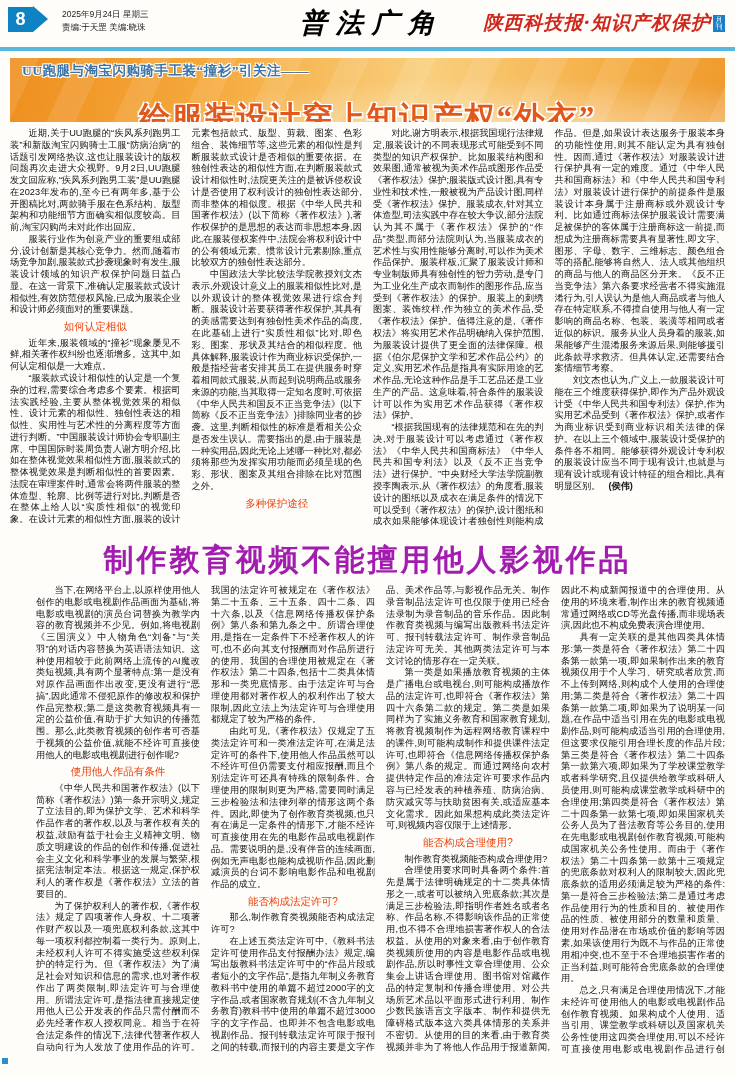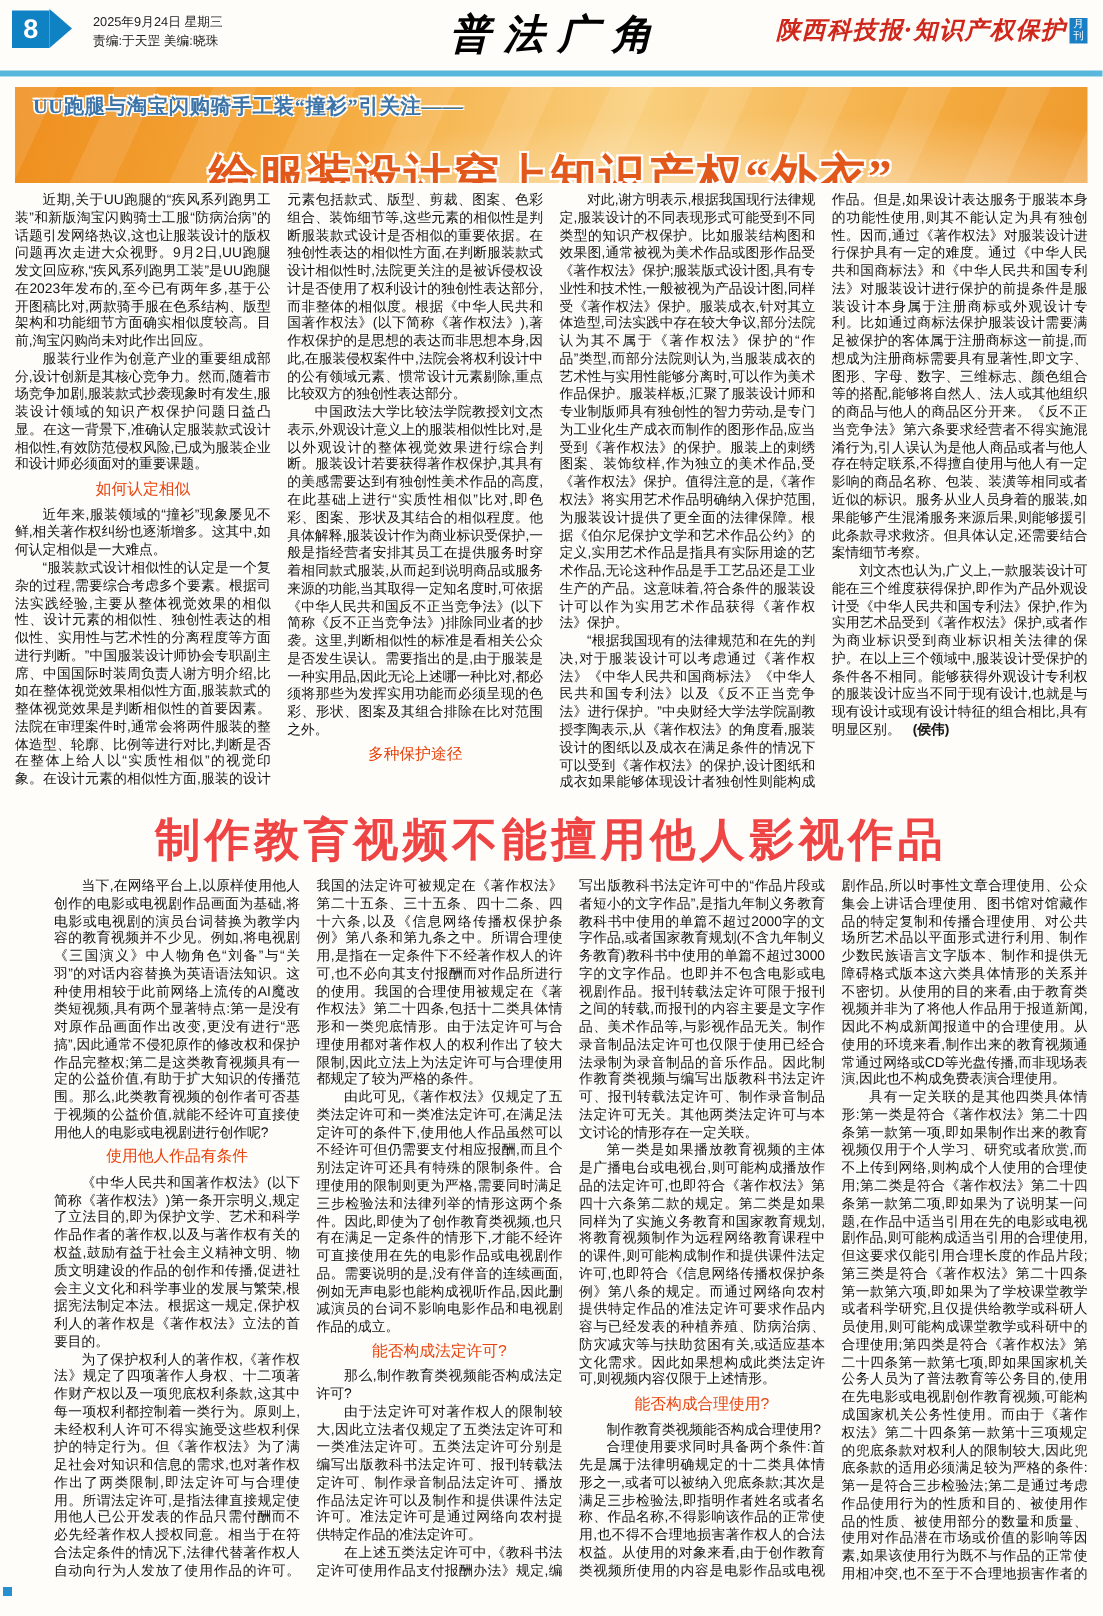--- a/index.html
+++ b/index.html
@@ -13,21 +13,21 @@
   .hdr{position:relative;height:42px;padding-top:5px;}
   .pagenum-group{position:absolute;left:8px;top:6px;display:flex;align-items:center;}
   .pagenum{width:25px;height:25px;background:#0f82c4;color:#fff;font-weight:bold;
     font-size:18px;display:flex;align-items:center;justify-content:center;}
   .pagearrow{width:0;height:0;border-top:13px solid transparent;
     border-bottom:13px solid transparent;border-left:15px solid #0f82c4;}
   .dateblock{position:absolute;left:62px;top:8px;font-size:8.5px;line-height:1.55;color:#222;}
   .section-title{position:absolute;left:50%;top:5px;transform:translateX(-47%);
     font-size:27px;font-weight:900;letter-spacing:9px;color:#000;white-space:nowrap;font-style:italic;}
   .masthead{position:absolute;right:10px;top:10px;display:flex;align-items:center;}
-  .masthead-text{color:#cf271c;font-weight:bold;font-style:italic;font-size:16px;
+  .masthead-text{color:#cf271c;font-weight:bold;font-style:italic;font-size:19px;
     font-family:"DejaVu Serif", serif;letter-spacing:1px;white-space:nowrap;}
   .masthead-badge{display:inline-block;background:#1a7fc4;color:#fff;width:10px;
     font-size:7px;line-height:7.5px;padding:1px 1px;margin-left:2px;word-break:break-all;
     font-style:normal;text-align:center;}
   .header-rule{height:4px;background:#58b7dc;}
 
   
   .banner{margin:7px 10px 0;height:60px;position:relative;padding:4px 12px 0;
     background:
       radial-gradient(ellipse at 72% 130%, rgba(255,255,255,0.55), rgba(255,255,255,0) 55%),
@@ -44,21 +44,21 @@
   .cols{margin:0 10px;column-gap:11px;column-count:4;column-fill:auto;
     font-size:9.2px;line-height:1.28;text-align:justify;overflow:hidden;color:#131313;}
   .a1{height:403px;margin-top:6px;}
   .a2{height:478px;margin-top:2px;margin-left:36px;}
   .body-p{margin:0;text-indent:2em;}
   .subhead{color:#e8430d;font-size:10.5px;font-weight:normal;text-align:center;
     margin:4px 0;text-indent:0;}
   .byline{font-weight:bold;margin-left:8px;}
 
   
-  .headline2{text-align:center;font-size:30px;font-weight:900;color:#ef4444;margin:9px 0 4px;
+  .headline2{text-align:center;font-size:30px;font-weight:900;color:#a21caf;margin:9px 0 4px;
     font-family:"Liberation Serif", serif;letter-spacing:3px;}
 
   .corner-dot{position:absolute;left:2px;bottom:13px;width:6px;height:6px;background:#2a8fd0;}
 </style>
 </head>
 <body>
 
 <div class="page">
 
   <header class="hdr">
@@ -100,21 +100,20 @@
   <section>
     <h2 class="headline2">制作教育视频不能擅用他人影视作品</h2>
     <div id="a2body" class="cols a2">
         <p class="body-p">当下,在网络平台上,以原样使用他人创作的电影或电视剧作品画面为基础,将电影或电视剧的演员台词替换为教学内容的教育视频并不少见。例如,将电视剧《三国演义》中人物角色“刘备”与“关羽”的对话内容替换为英语语法知识。这种使用相较于此前网络上流传的AI魔改类短视频,具有两个显著特点:第一是没有对原作品画面作出改变,更没有进行“恶搞”,因此通常不侵犯原作的修改权和保护作品完整权;第二是这类教育视频具有一定的公益价值,有助于扩大知识的传播范围。那么,此类教育视频的创作者可否基于视频的公益价值,就能不经许可直接使用他人的电影或电视剧进行创作呢?</p>
         <h3 class="subhead">使用他人作品有条件</h3>
         <p class="body-p">《中华人民共和国著作权法》(以下简称《著作权法》)第一条开宗明义,规定了立法目的,即为保护文学、艺术和科学作品作者的著作权,以及与著作权有关的权益,鼓励有益于社会主义精神文明、物质文明建设的作品的创作和传播,促进社会主义文化和科学事业的发展与繁荣,根据宪法制定本法。根据这一规定,保护权利人的著作权是《著作权法》立法的首要目的。</p>
         <p class="body-p">为了保护权利人的著作权,《著作权法》规定了四项著作人身权、十二项著作财产权以及一项兜底权利条款,这其中每一项权利都控制着一类行为。原则上,未经权利人许可不得实施受这些权利保护的特定行为。但《著作权法》为了满足社会对知识和信息的需求,也对著作权作出了两类限制,即法定许可与合理使用。所谓法定许可,是指法律直接规定使用他人已公开发表的作品只需付酬而不必先经著作权人授权同意。相当于在符合法定条件的情况下,法律代替著作权人自动向行为人发放了使用作品的许可。我国的法定许可被规定在《著作权法》第二十五条、三十五条、四十二条、四十六条,以及《信息网络传播权保护条例》第八条和第九条之中。所谓合理使用,是指在一定条件下不经著作权人的许可,也不必向其支付报酬而对作品所进行的使用。我国的合理使用被规定在《著作权法》第二十四条,包括十二类具体情形和一类兜底情形。由于法定许可与合理使用都对著作权人的权利作出了较大限制,因此立法上为法定许可与合理使用都规定了较为严格的条件。</p>
         <p class="body-p">由此可见,《著作权法》仅规定了五类法定许可和一类准法定许可,在满足法定许可的条件下,使用他人作品虽然可以不经许可但仍需要支付相应报酬,而且个别法定许可还具有特殊的限制条件。合理使用的限制则更为严格,需要同时满足三步检验法和法律列举的情形这两个条件。因此,即使为了创作教育类视频,也只有在满足一定条件的情形下,才能不经许可直接使用在先的电影作品或电视剧作品。需要说明的是,没有伴音的连续画面,例如无声电影也能构成视听作品,因此删减演员的台词不影响电影作品和电视剧作品的成立。</p>
         <h3 class="subhead">能否构成法定许可?</h3>
         <p class="body-p">那么,制作教育类视频能否构成法定许可?</p>
-        <p class="body-p">由于法定许可对著作权人的限制较大,因此立法者仅规定了五类法定许可和一类准法定许可。五类法定许可分别是编写出版教科书法定许可、报刊转载法定许可、制作录音制品法定许可、播放作品法定许可以及制作和提供课件法定许可。准法定许可是通过网络向农村提供特定作品的准法定许可。</p>
         <p class="body-p">在上述五类法定许可中,《教科书法定许可使用作品支付报酬办法》规定,编写出版教科书法定许可中的“作品片段或者短小的文字作品”,是指九年制义务教育教科书中使用的单篇不超过2000字的文字作品,或者国家教育规划(不含九年制义务教育)教科书中使用的单篇不超过3000字的文字作品。也即并不包含电影或电视剧作品。报刊转载法定许可限于报刊之间的转载,而报刊的内容主要是文字作品、美术作品等,与影视作品无关。制作录音制品法定许可也仅限于使用已经合法录制为录音制品的音乐作品。因此制作教育类视频与编写出版教科书法定许可、报刊转载法定许可、制作录音制品法定许可无关。其他两类法定许可与本文讨论的情形存在一定关联。</p>
         <p class="body-p">第一类是如果播放教育视频的主体是广播电台或电视台,则可能构成播放作品的法定许可,也即符合《著作权法》第四十六条第二款的规定。第二类是如果同样为了实施义务教育和国家教育规划,将教育视频制作为远程网络教育课程中的课件,则可能构成制作和提供课件法定许可,也即符合《信息网络传播权保护条例》第八条的规定。而通过网络向农村提供特定作品的准法定许可要求作品内容与已经发表的种植养殖、防病治病、防灾减灾等与扶助贫困有关,或适应基本文化需求。因此如果想构成此类法定许可,则视频内容仅限于上述情形。</p>
         <h3 class="subhead">能否构成合理使用?</h3>
         <p class="body-p">制作教育类视频能否构成合理使用?</p>
         <p class="body-p">合理使用要求同时具备两个条件:首先是属于法律明确规定的十二类具体情形之一,或者可以被纳入兜底条款;其次是满足三步检验法,即指明作者姓名或者名称、作品名称,不得影响该作品的正常使用,也不得不合理地损害著作权人的合法权益。从使用的对象来看,由于创作教育类视频所使用的内容是电影作品或电视剧作品,所以时事性文章合理使用、公众集会上讲话合理使用、图书馆对馆藏作品的特定复制和传播合理使用、对公共场所艺术品以平面形式进行利用、制作少数民族语言文字版本、制作和提供无障碍格式版本这六类具体情形的关系并不密切。从使用的目的来看,由于教育类视频并非为了将他人作品用于报道新闻,因此不构成新闻报道中的合理使用。从使用的环境来看,制作出来的教育视频通常通过网络或CD等光盘传播,而非现场表演,因此也不构成免费表演合理使用。</p>
         <p class="body-p">具有一定关联的是其他四类具体情形:第一类是符合《著作权法》第二十四条第一款第一项,即如果制作出来的教育视频仅用于个人学习、研究或者欣赏,而不上传到网络,则构成个人使用的合理使用;第二类是符合《著作权法》第二十四条第一款第二项,即如果为了说明某一问题,在作品中适当引用在先的电影或电视剧作品,则可能构成适当引用的合理使用,但这要求仅能引用合理长度的作品片段;第三类是符合《著作权法》第二十四条第一款第六项,即如果为了学校课堂教学或者科学研究,且仅提供给教学或科研人员使用,则可能构成课堂教学或科研中的合理使用;第四类是符合《著作权法》第二十四条第一款第七项,即如果国家机关公务人员为了普法教育等公务目的,使用在先电影或电视剧创作教育视频,可能构成国家机关公务性使用。而由于《著作权法》第二十四条第一款第十三项规定的兜底条款对权利人的限制较大,因此兜底条款的适用必须满足较为严格的条件:第一是符合三步检验法;第二是通过考虑作品使用行为的性质和目的、被使用作品的性质、被使用部分的数量和质量、使用对作品潜在市场或价值的影响等因素,如果该使用行为既不与作品的正常使用相冲突,也不至于不合理地损害作者的正当利益,则可能符合兜底条款的合理使用。</p>
         <p class="body-p">总之,只有满足合理使用情况下,才能未经许可使用他人的电影或电视剧作品创作教育视频。如果构成个人使用、适当引用、课堂教学或科研以及国家机关公务性使用这四类合理使用,可以不经许可直接使用电影或电视剧作品进行创作。如果仅构成播放作品的法定许可以及制作和提供课件法定许可,则还需要向权利人支付报酬。</p>
       </div>
   </section>
 

